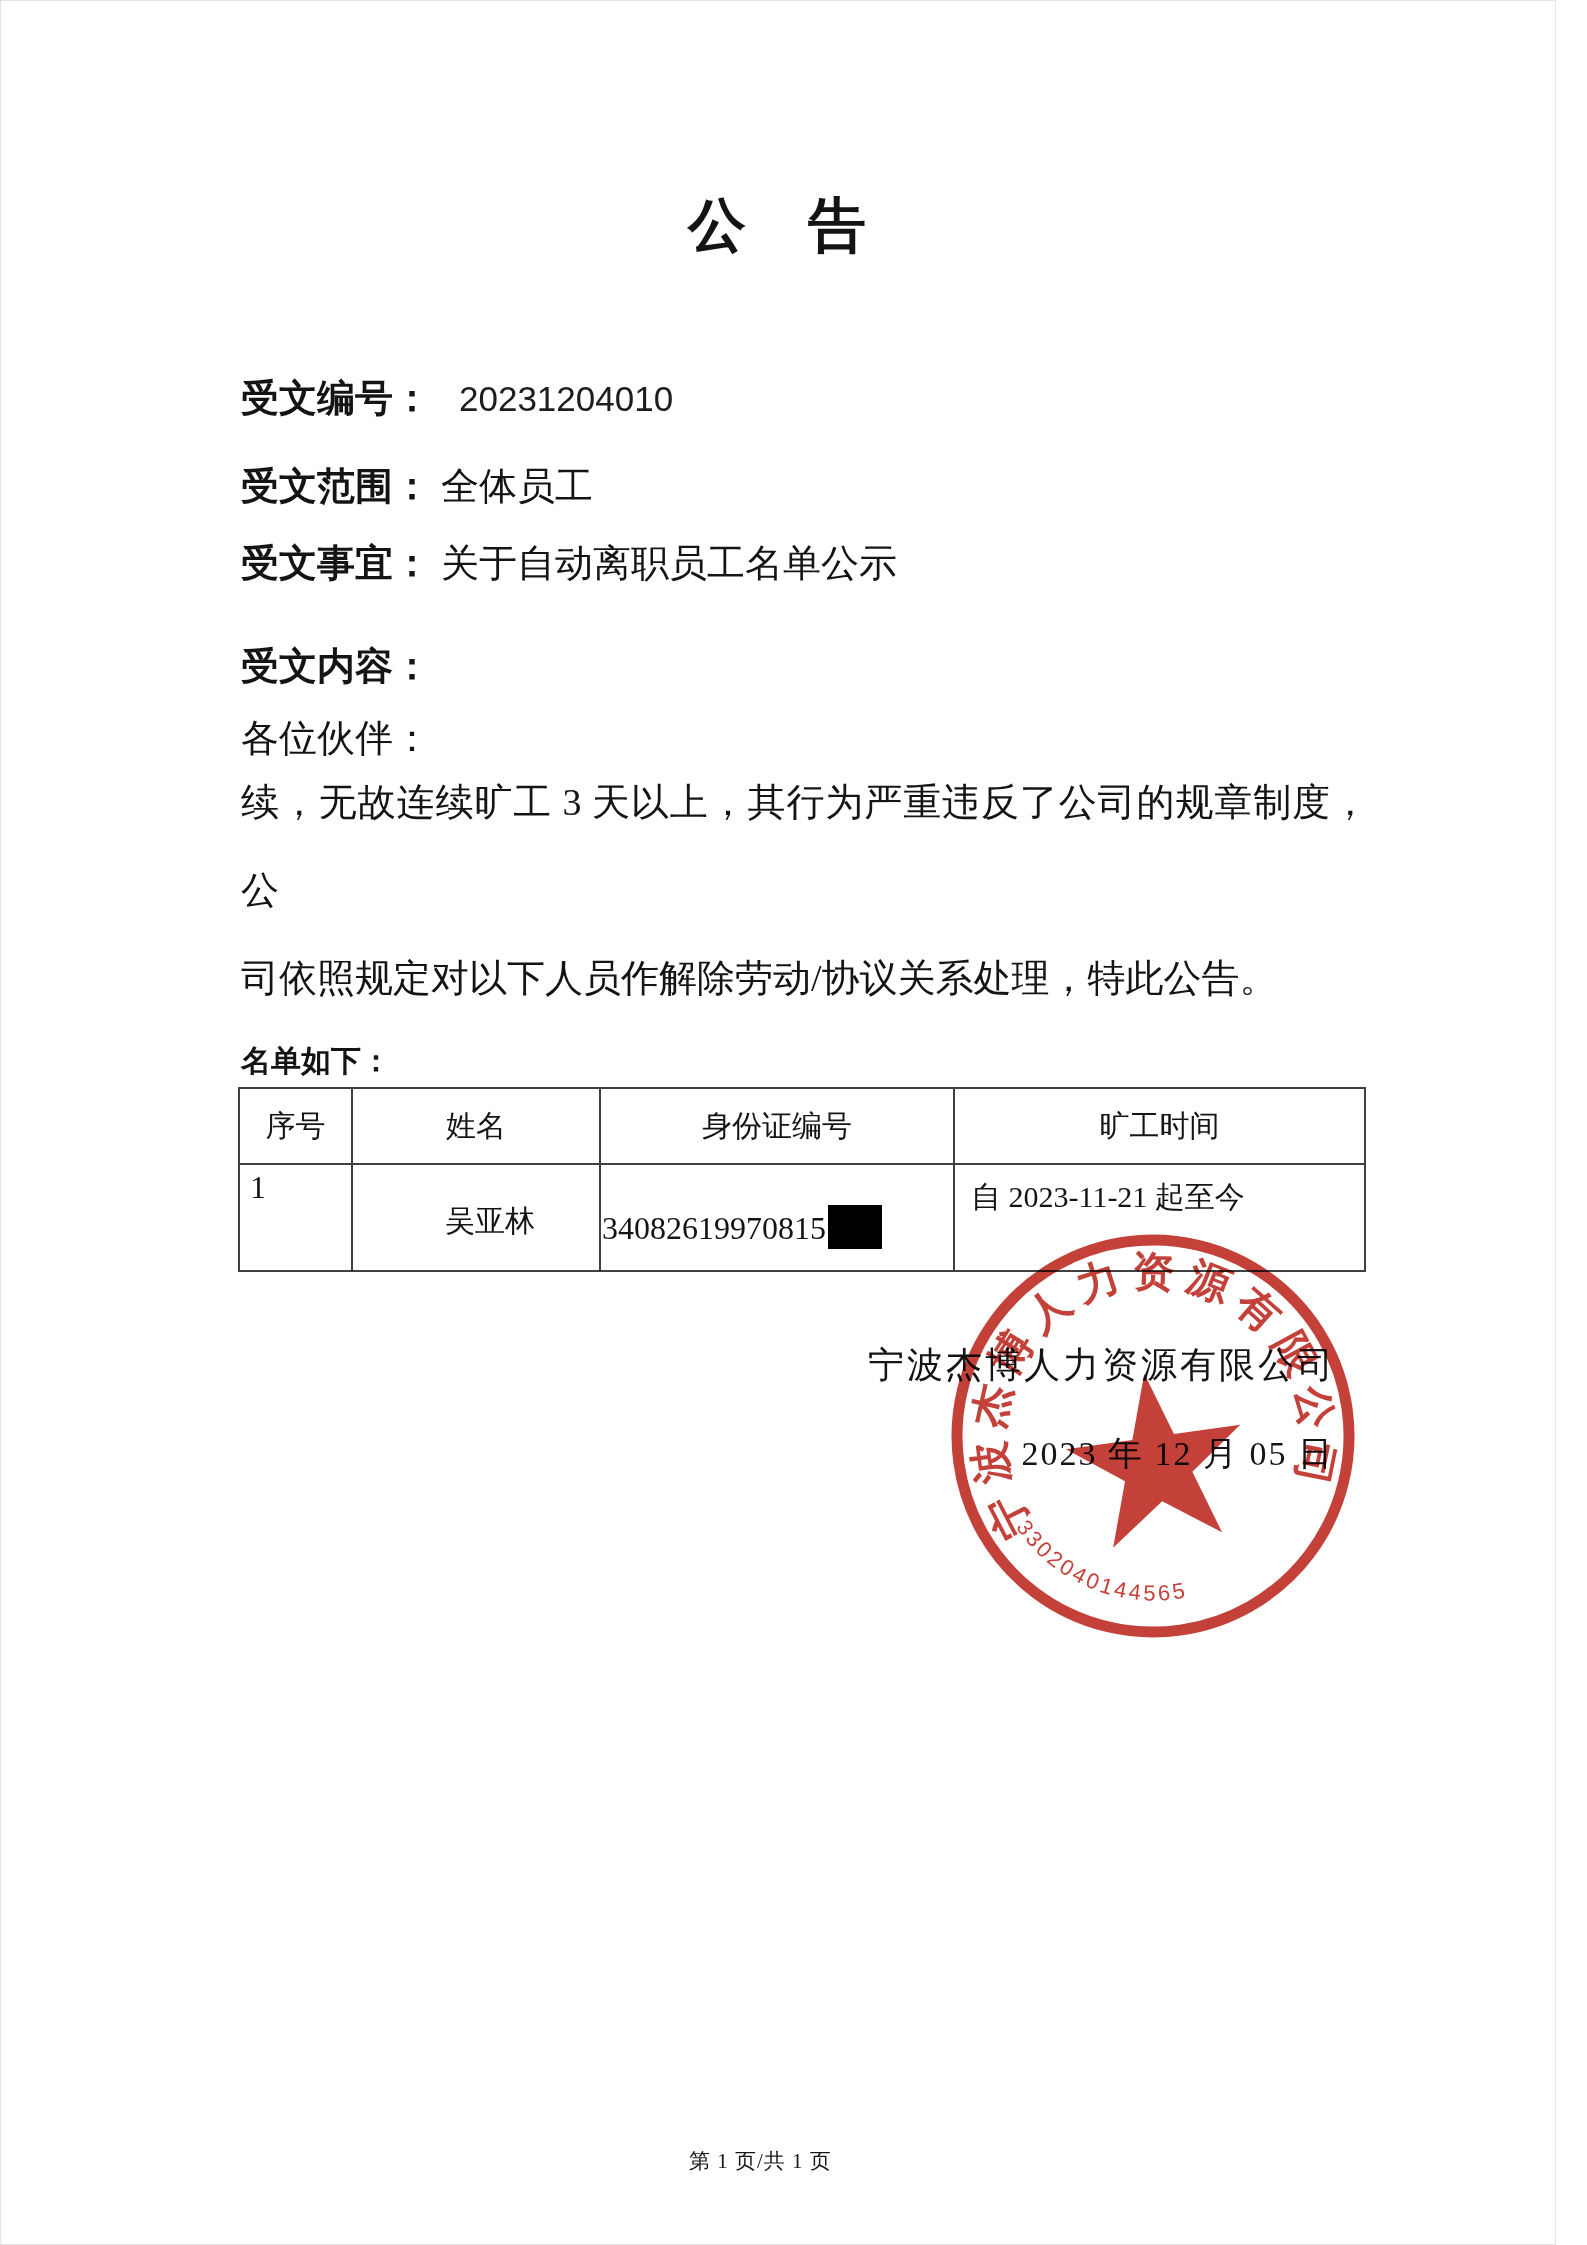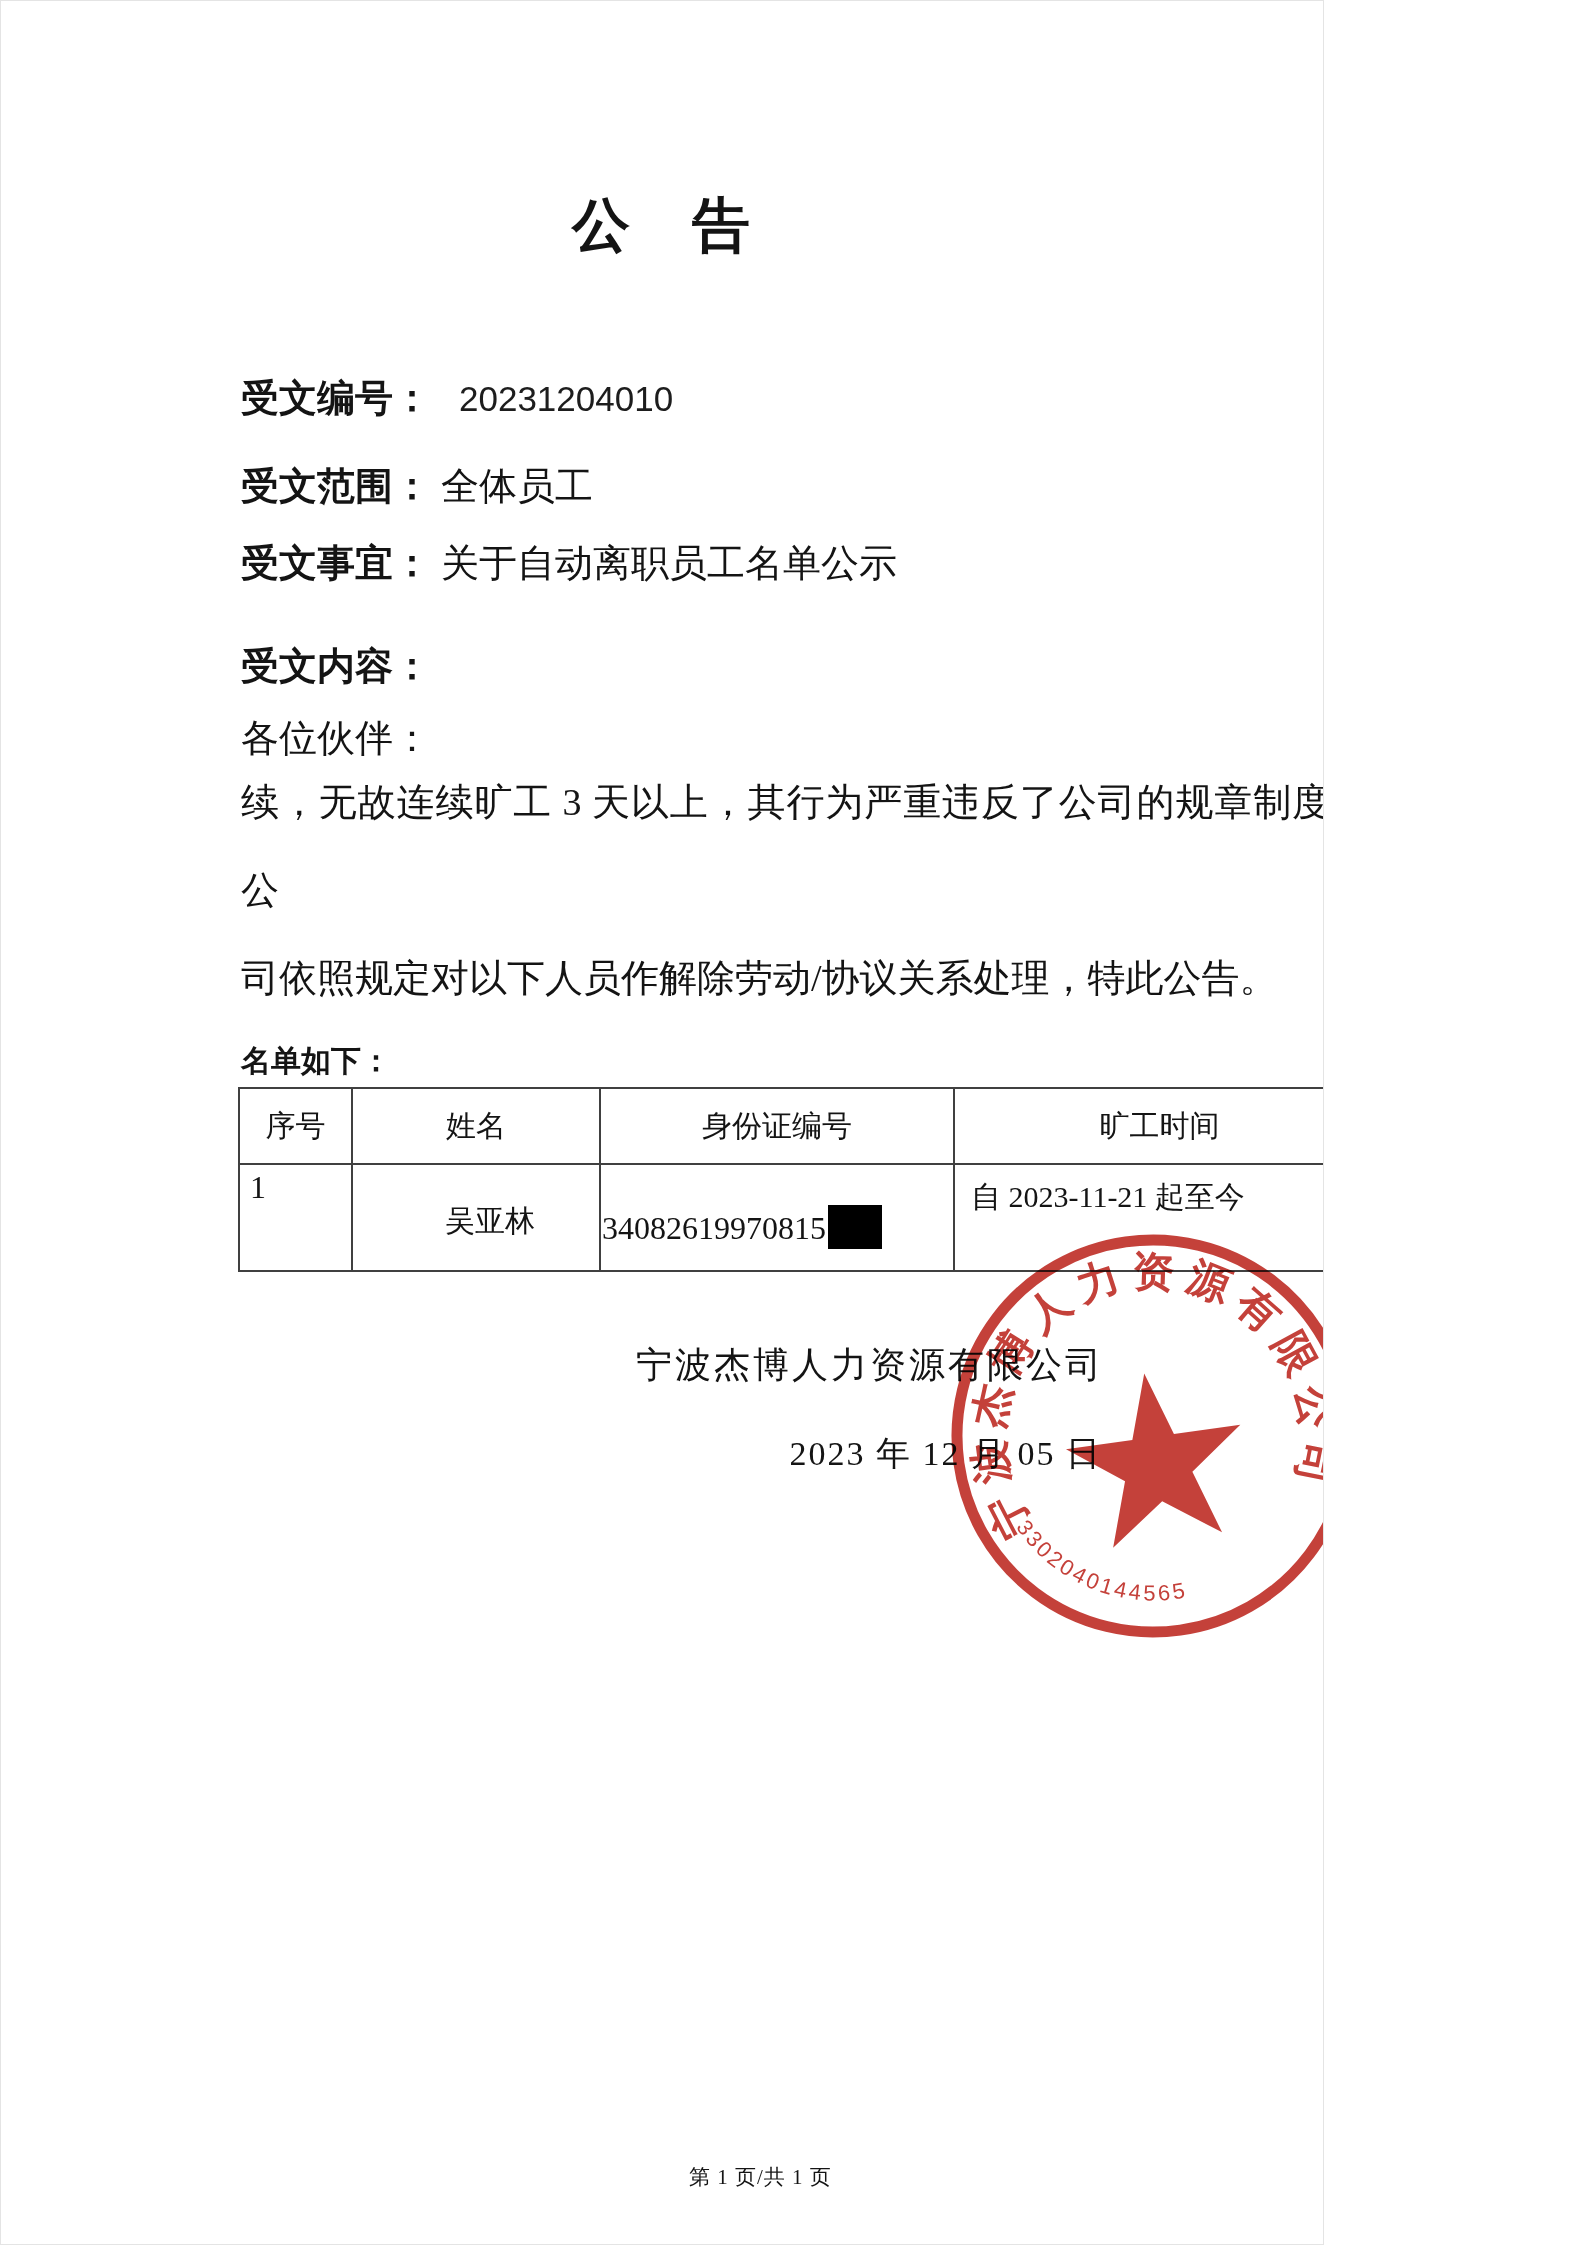--- a/index.html
+++ b/index.html
@@ -1,18 +1,18 @@
 <!DOCTYPE html>
 <html><head>
 <meta charset="utf-8">
 <style>
   html, body { margin: 0; padding: 0; background: #ffffff; }
   .page {
     position: relative;
-    width: 1324px;
+    width: 1556px;
     height: 2245px;
     background: #ffffff;
     border: 1px solid #e4e4e4;
     box-sizing: border-box;
     font-family: "Liberation Serif", serif;
     color: #141414;
     overflow: hidden;
   }
   .title {
     position: absolute;
@@ -138,21 +138,20 @@
     width: 440px; height: 440px;
     mix-blend-mode: multiply;
     opacity: 0.93;
     pointer-events: none;
   }
   .footer {
     position: absolute;
     left: 688px; top: 2146px;
     font-size: 21px;
     letter-spacing: 1px;
-    margin-top: 16px;
   }
 </style>
 </head>
 <body>
 
 <div class="page">
 
   <h1 class="title">公　告</h1>
 
   <div class="field f1">

